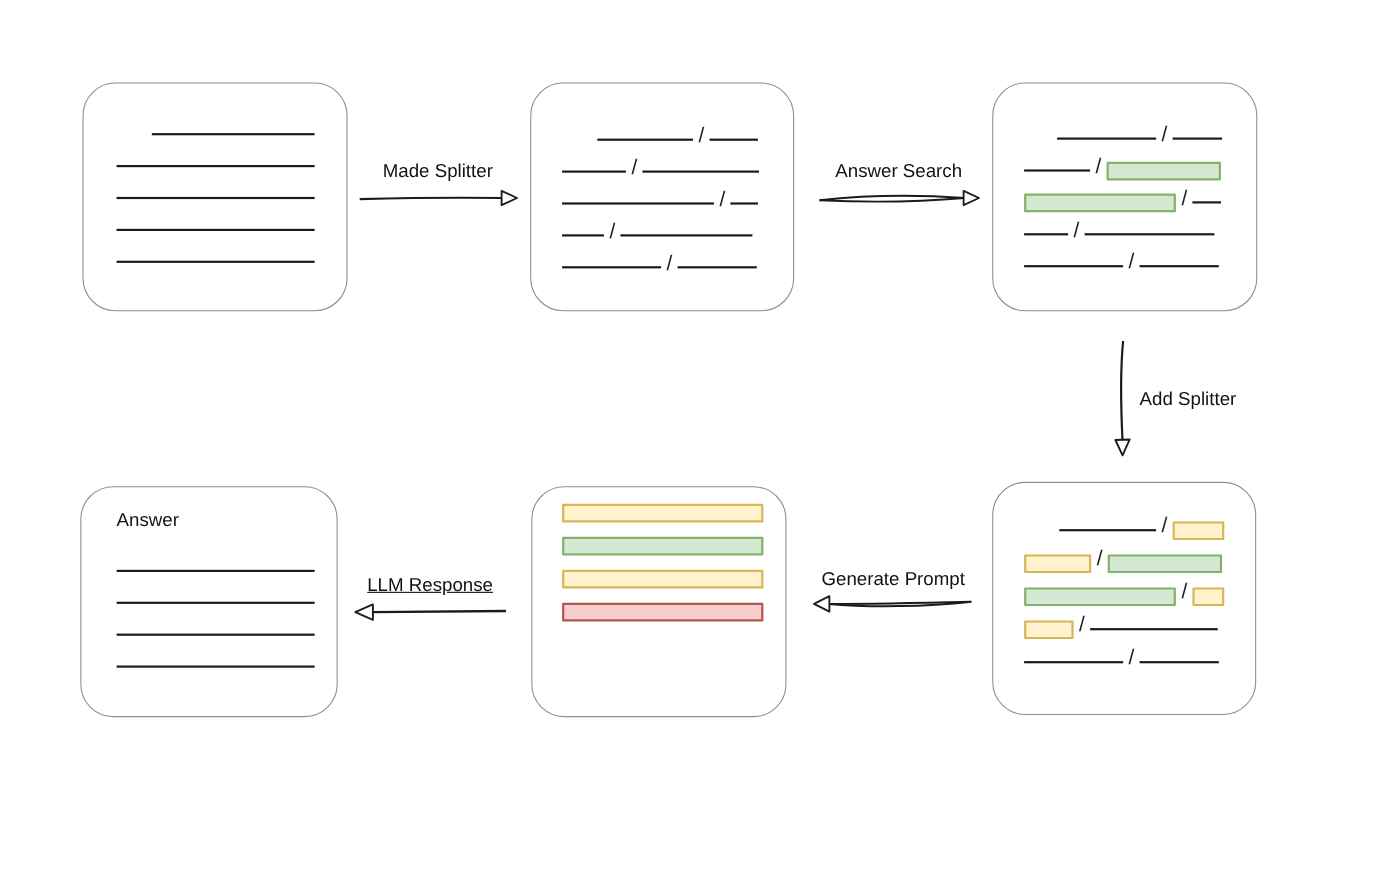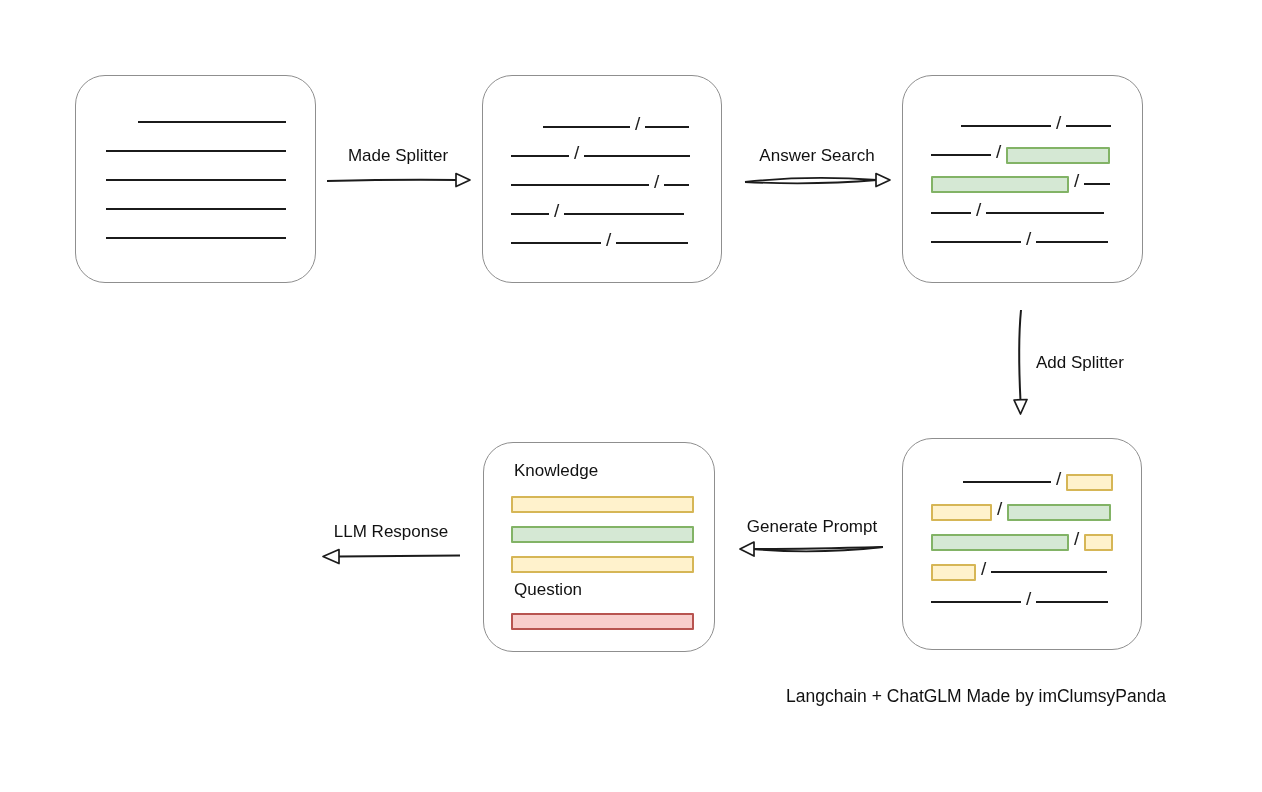--- a/index.html
+++ b/index.html
@@ -178,42 +178,56 @@
   </div>
 
   <div class="diagram-label" style="left:736px;top:517px;width:152px;">Generate Prompt</div>
   <svg class="arrow-svg" style="left:737px;top:537px;" width="150" height="24" viewBox="0 0 150 24">
     <path d="M146 10 C 105 14.5, 55 15.5, 16 12" stroke="#1b1b1b" stroke-width="1.8" fill="none"></path>
     <path d="M146 10 C 105 11, 55 12, 16 12" stroke="#1b1b1b" stroke-width="1.8" fill="none"></path>
     <polygon points="17,5 3,12 17,19" fill="#ffffff" stroke="#1b1b1b" stroke-width="1.7" stroke-linejoin="round"></polygon>
   </svg>
 
   <div class="sketch-box" style="left:483px;top:442px;width:232px;height:210px;">
-    <div class="box-label" style="margin:18px 0 0 30px;">Knowledge</div>
     <div class="bar-rows" style="padding:2px 0 0 27px;">
         <div class="chunk-row">
           <span class="seg-chunk chunk-yellow" style="width: 183px;"></span>
         </div>
         <div class="chunk-row">
           <span class="seg-chunk chunk-green" style="width: 183px;"></span>
         </div>
         <div class="chunk-row">
           <span class="seg-chunk chunk-yellow" style="width: 183px;"></span>
         </div>
       </div>
-    <div class="box-label" style="margin:7px 0 0 30px;">Question</div>
     <div class="bar-rows" style="padding:0 0 0 27px;">
         <div class="chunk-row">
           <span class="seg-chunk chunk-red" style="width: 183px;"></span>
         </div>
       </div>
   </div>
 
-  <div class="diagram-label" style="left:318px;top:522px;width:146px;">LLM Response</div>
+  <div class="diagram-label" style="left:318px;top:522px;width:146px;text-decoration:underline;">LLM Response</div>
   <svg class="arrow-svg" style="left:318px;top:545px;" width="146" height="24" viewBox="0 0 146 24">
     <path d="M142 10.5 C 100 11, 60 11, 20 11.5" stroke="#1b1b1b" stroke-width="2.2" fill="none"></path>
     <polygon points="21,4.5 5,11.5 21,18.5" fill="#ffffff" stroke="#1b1b1b" stroke-width="1.7" stroke-linejoin="round"></polygon>
   </svg>
 
-
-  <div class="caption" style="left:701px;top:686px;width:550px;">Langchain + ChatGLM Made by imClumsyPanda</div>
+  <div class="sketch-box" style="left:73px;top:442px;width:234px;height:210px;">
+    <div class="box-label" style="margin:20px 0 0 32px;">Answer</div>
+    <div class="chunk-rows" style="padding:8px 0 0 32px;">
+        <div class="chunk-row">
+          <span class="seg-line" style="width: 180px;"></span>
+        </div>
+        <div class="chunk-row">
+          <span class="seg-line" style="width: 180px;"></span>
+        </div>
+        <div class="chunk-row">
+          <span class="seg-line" style="width: 180px;"></span>
+        </div>
+        <div class="chunk-row">
+          <span class="seg-line" style="width: 180px;"></span>
+        </div>
+      </div>
+  </div>
+
 
 </div>
 
 </body></html>

